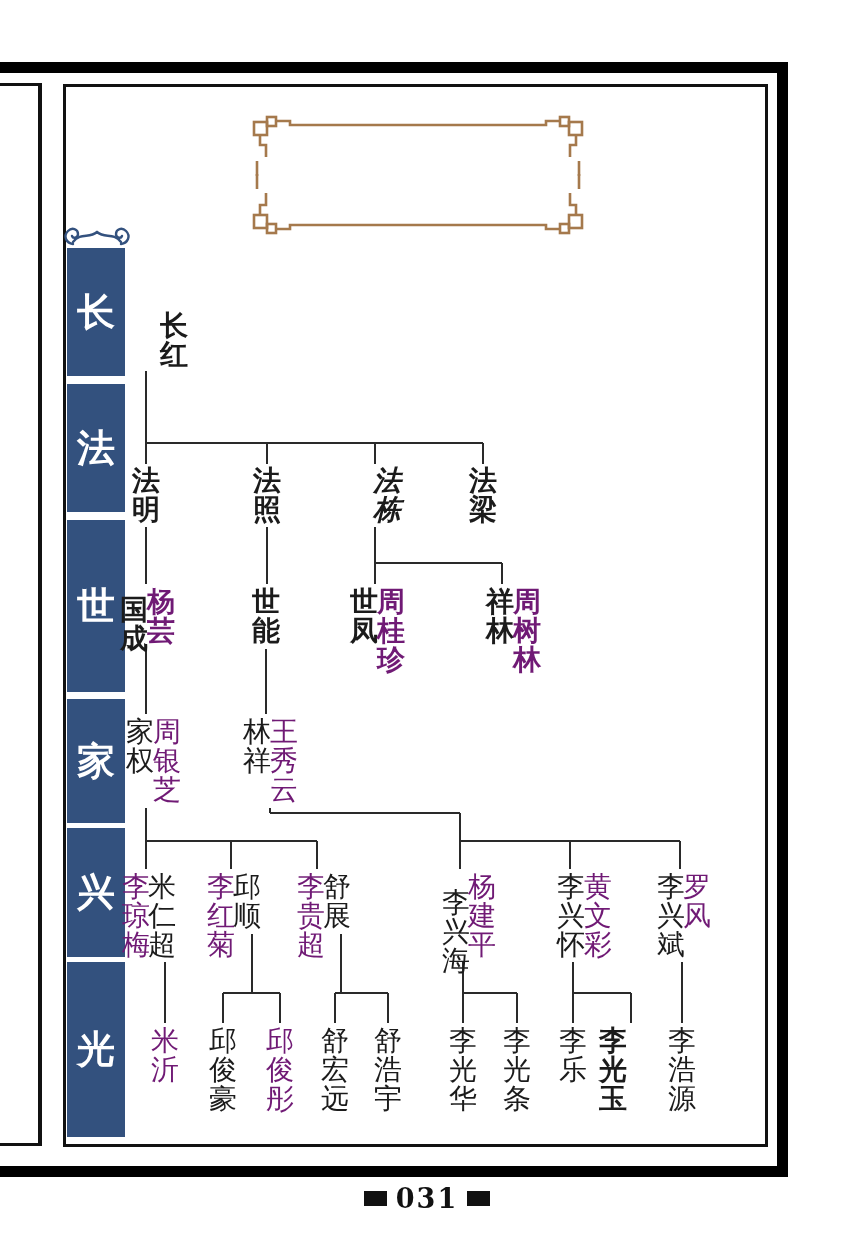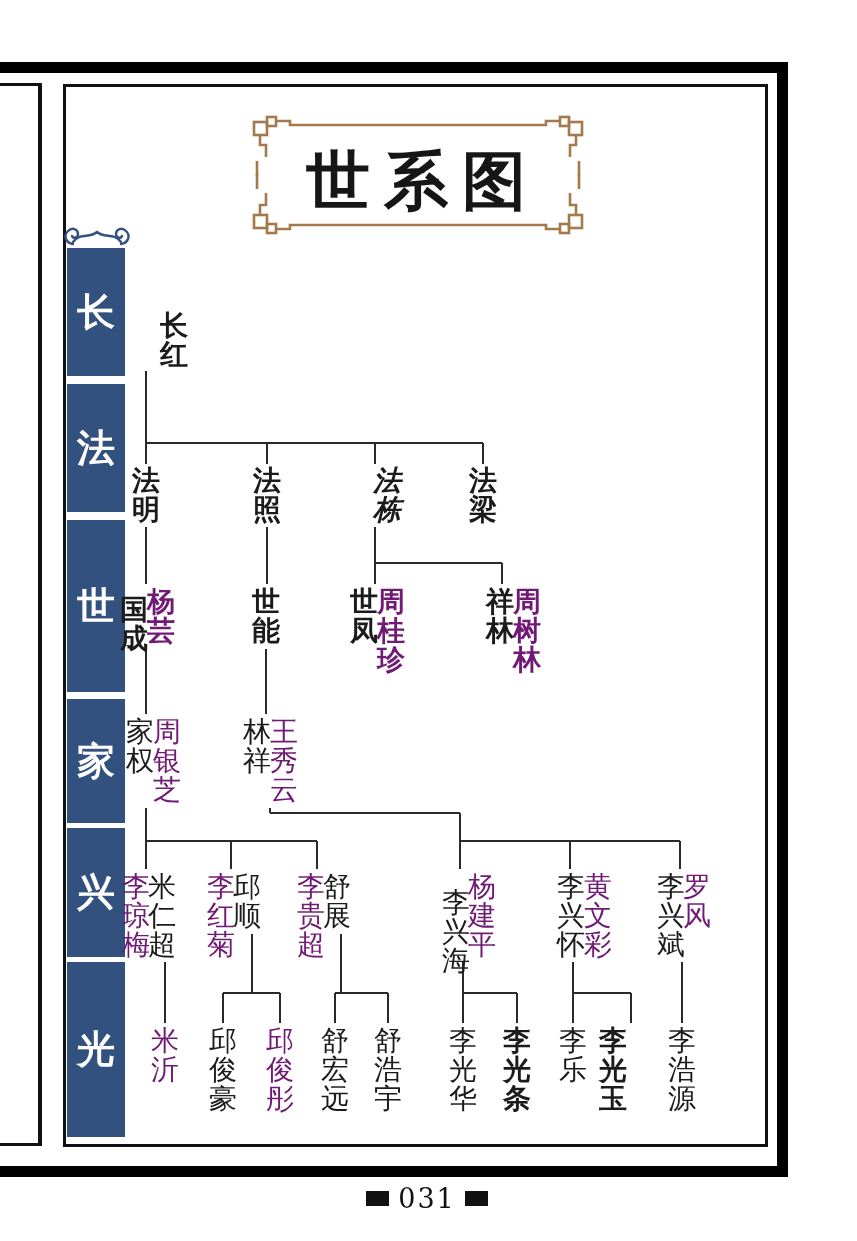--- a/index.html
+++ b/index.html
@@ -22,21 +22,21 @@
   .gen-box{position:absolute;left:67px;width:58px;background:#33517E;color:#fff;
            display:flex;align-items:center;justify-content:center;
            font-size:38px;font-weight:700;}
   #lines{position:absolute;left:0;top:0;width:857px;height:1241px;}
   .vname{position:absolute;width:30px;font-size:28px;line-height:29px;text-align:center;
          word-break:break-all;color:#1b1b1b;}
   .vname.f{color:#701a75;}
   .vname.heavy{font-weight:700;}
   .vname.lite{font-weight:500;}
   .pageno{position:absolute;left:0;top:1183px;width:854px;text-align:center;
-          font-size:27px;font-weight:400;color:#111;letter-spacing:2px;}
+          font-size:27px;font-weight:700;color:#111;letter-spacing:2px;}
   .pageno .sq{display:inline-block;width:23px;height:15px;background:#111;
               vertical-align:middle;margin:0 9px 4px 9px;}
 </style>
 </head>
 <body>
 
 <div class="page">
 
   <div class="band band-top"></div>
   <div class="band band-right"></div>
@@ -58,21 +58,20 @@
         <path d="M7 47 V62"></path>
       </g>
       <use href="#tf-c" transform="translate(336,0) scale(-1,1)"></use>
       <use href="#tf-c" transform="translate(0,122) scale(1,-1)"></use>
       <use href="#tf-c" transform="translate(336,122) scale(-1,-1)"></use>
       <line x1="58" y1="11" x2="278" y2="11"></line>
       <line x1="58" y1="111" x2="278" y2="111"></line>
     </g>
   </svg>
 
-  <div class="page-title">世系图</div>
 
   <svg class="scroll-svg" viewBox="0 0 70 30">
     <g stroke="#33517E" stroke-width="2.4" fill="none" stroke-linecap="round">
       <path d="M11 25 C4 24 1 17 6 12 C10 8 16 10 16 15 C16 19 11 20 10 17"></path>
       <path d="M59 25 C66 24 69 17 64 12 C60 8 54 10 54 15 C54 19 59 20 60 17"></path>
       <path d="M11 23 C19 13 27 20 35 13 C43 20 51 13 59 23"></path>
     </g>
   </svg>
 
   <div id="sidebar">
@@ -153,21 +152,21 @@
       <div class="vname lite" style="left: 556px; top: 872px;">李兴怀</div>
       <div class="vname f lite" style="left: 582px; top: 872px; text-align: right;">黄文彩</div>
       <div class="vname lite" style="left: 656px; top: 872px;">李兴斌</div>
       <div class="vname f lite" style="left: 682px; top: 872px;">罗风</div>
       <div class="vname f lite" style="left: 150px; top: 1026px;">米沂</div>
       <div class="vname lite" style="left: 208px; top: 1026px;">邱俊豪</div>
       <div class="vname f lite" style="left: 265px; top: 1026px;">邱俊彤</div>
       <div class="vname lite" style="left: 320px; top: 1026px;">舒宏远</div>
       <div class="vname lite" style="left: 373px; top: 1026px;">舒浩宇</div>
       <div class="vname lite" style="left: 448px; top: 1026px;">李光华</div>
-      <div class="vname lite" style="left: 502px; top: 1026px; font-weight: bold;">李光条</div>
+      <div class="vname lite" style="left: 502px; top: 1026px;">李光条</div>
       <div class="vname lite" style="left: 558px; top: 1026px;">李乐</div>
       <div class="vname lite" style="left: 598px; top: 1026px; font-weight: bold;">李光玉</div>
       <div class="vname lite" style="left: 667px; top: 1026px;">李浩源</div>
     </div>
 
   <div class="pageno">
     <span class="sq"></span><span>031</span><span class="sq"></span>
   </div>
 
 </div>

